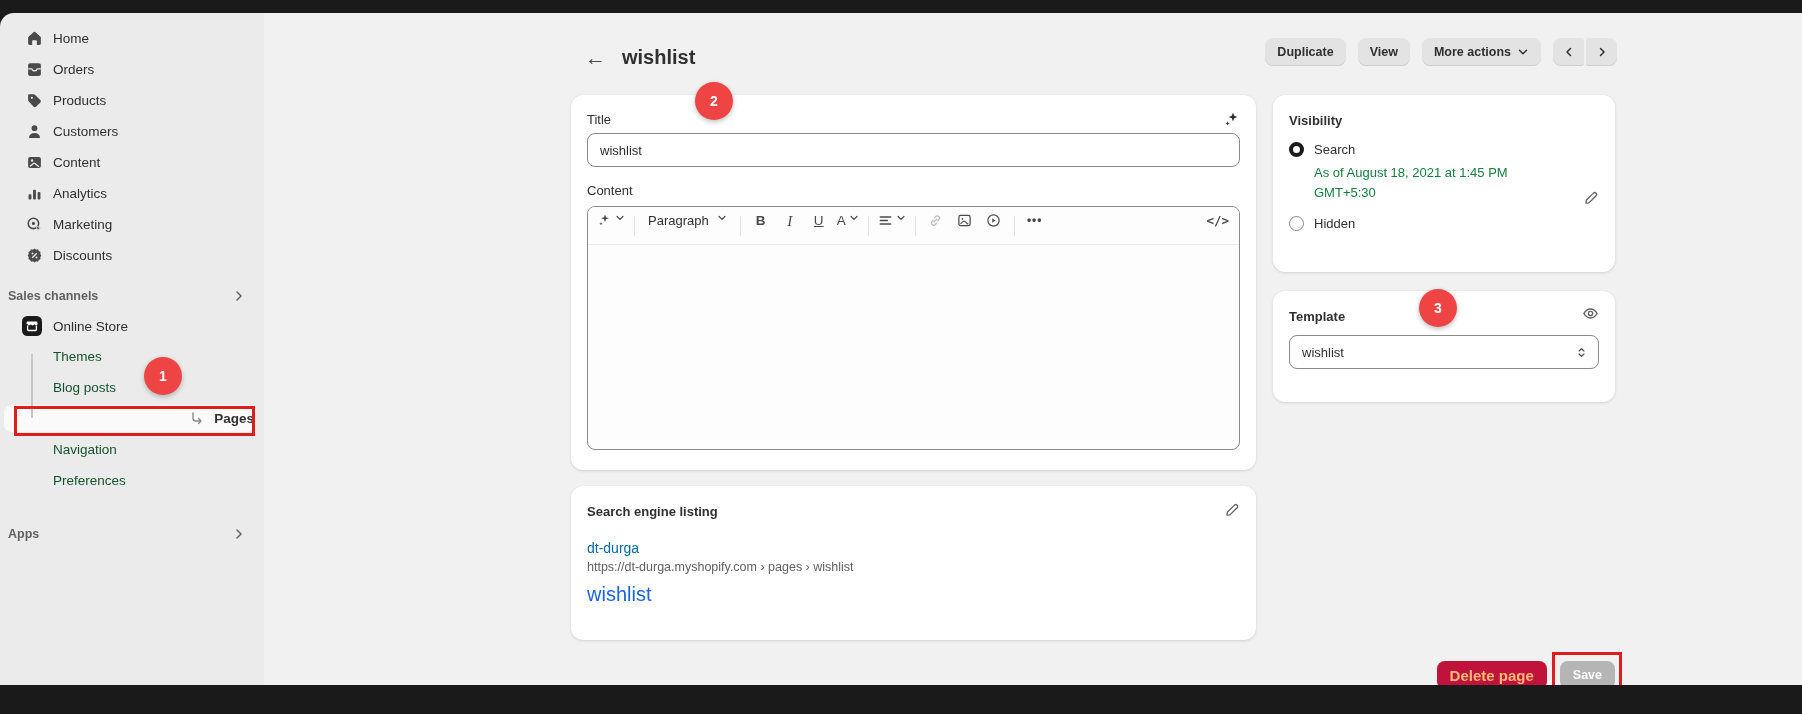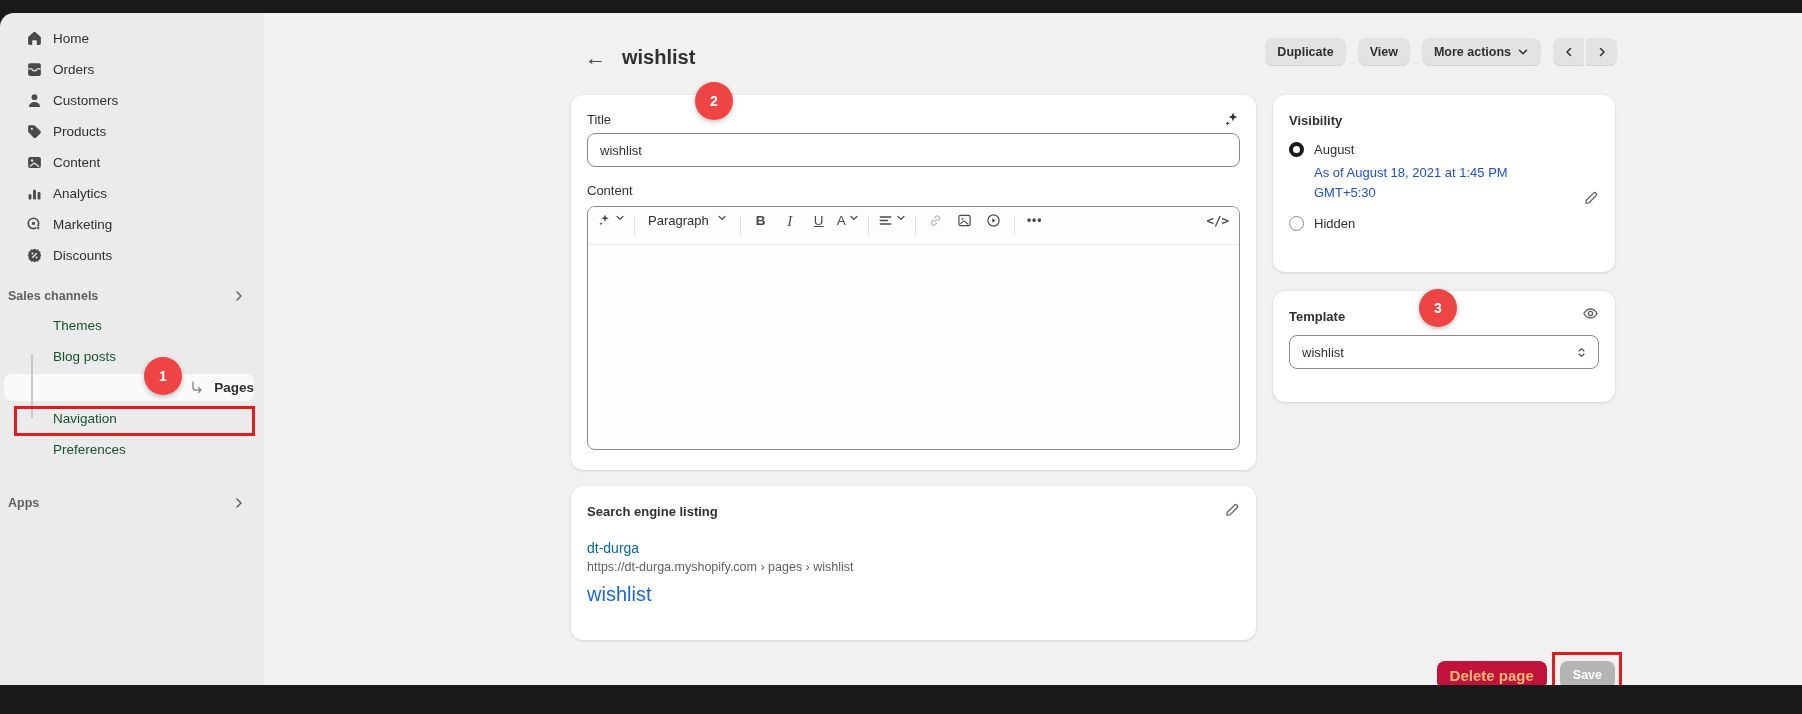--- a/index.html
+++ b/index.html
@@ -75,21 +75,21 @@
   .tb-code { margin-left:auto; font-family:"DejaVu Sans Mono",monospace; font-size:12.5px; font-weight:700; }
   .tb-paragraph { font-size:13px; color:#303030; gap:8px; padding:0 4px; }
   .editor-body { height:205px; cursor:text; }
 
   
   .radio-row { display:flex; align-items:center; gap:10px; margin-top:13px; cursor:pointer; }
   .radio { width:15px; height:15px; border-radius:50%; background:#fff; flex:0 0 auto; }
   .radio.on  { border:4.5px solid #1a1a1a; }
   .radio.off { border:1.5px solid #8a8a8a; }
   .radio-label { font-size:13px; color:#303030; }
-  .vis-note { margin:6px 0 0 25px; font-size:13px; color:#1d4ed8; line-height:1.55; width:230px; }
+  .vis-note { margin:6px 0 0 25px; font-size:13px; color:#15803d; line-height:1.55; width:230px; }
   .vis-edit { position:absolute; right:16px; top:95px; cursor:pointer; }
   .seo-edit { position:absolute; right:16px; top:16px; cursor:pointer; }
   .tmpl-eye { position:absolute; right:16px; top:14px; cursor:pointer; }
 
   
   .select { margin-top:10px; height:34px; border:1px solid #8a8a8a; border-radius:8px;
             display:flex; align-items:center; justify-content:space-between; padding:0 10px 0 12px;
             font-size:13px; color:#303030; background:#fff; cursor:pointer; }
 
   
@@ -144,35 +144,35 @@
             <path d="M2 3.8C2 2.8 2.8 2 3.8 2h8.4c1 0 1.8.8 1.8 1.8v8.4c0 1-.8 1.8-1.8 1.8H3.8c-1 0-1.8-.8-1.8-1.8Z" fill="#4a4a4a"></path>
             <path d="M2.2 7.4h2.9c.4 0 .7.2.8.5.3.8 1.1 1.4 2.1 1.4s1.8-.6 2.1-1.4c.1-.3.4-.5.8-.5h2.9" stroke="#ebebeb" stroke-width="1.3" fill="none"></path>
           </svg>
       </span>
       <span>Orders</span>
     </div>
 
     <div class="nav-item">
       <span class="ico">
         <svg width="17" height="17" viewBox="0 0 16 16">
+            <path d="M2 3.2C2 2.5 2.5 2 3.2 2h4.1c.4 0 .8.2 1.1.5l5.1 5.1c.6.6.6 1.6 0 2.2l-4.1 4.1c-.6.6-1.6.6-2.2 0L2.5 8.8A1.5 1.5 0 0 1 2 7.7Z" fill="#4a4a4a"></path>
+            <circle cx="5.5" cy="5.5" r="1" fill="#ebebeb"></circle>
+          </svg>
+      </span>
+      <span>Products</span>
+    </div>
+
+    <div class="nav-item">
+      <span class="ico">
+        <svg width="17" height="17" viewBox="0 0 16 16">
             <circle cx="8" cy="4.9" r="2.7" fill="#4a4a4a"></circle>
             <path d="M2.8 13.3a5.4 5.4 0 0 1 10.4 0c.1.4-.2.7-.5.7H3.3c-.3 0-.6-.3-.5-.7Z" fill="#4a4a4a"></path>
           </svg>
       </span>
       <span>Customers</span>
-    </div>
-
-    <div class="nav-item">
-      <span class="ico">
-        <svg width="17" height="17" viewBox="0 0 16 16">
-            <path d="M2 3.2C2 2.5 2.5 2 3.2 2h4.1c.4 0 .8.2 1.1.5l5.1 5.1c.6.6.6 1.6 0 2.2l-4.1 4.1c-.6.6-1.6.6-2.2 0L2.5 8.8A1.5 1.5 0 0 1 2 7.7Z" fill="#4a4a4a"></path>
-            <circle cx="5.5" cy="5.5" r="1" fill="#ebebeb"></circle>
-          </svg>
-      </span>
-      <span>Products</span>
     </div>
 
     <div class="nav-item">
       <span class="ico">
         <svg width="17" height="17" viewBox="0 0 16 16">
             <rect x="2" y="2.8" width="12" height="10.4" rx="1.8" fill="#4a4a4a"></rect>
             <circle cx="5.7" cy="6.1" r="1.1" fill="#ebebeb"></circle>
             <path d="M3.8 11.6 7 8.9c.4-.3 1-.3 1.4 0l3.8 3.1" stroke="#ebebeb" stroke-width="1.2" fill="none"></path>
           </svg>
       </span>
@@ -215,20 +215,30 @@
 
     <div class="nav-section">
       <span>Sales channels</span>
       <span>
         <svg width="14" height="14" viewBox="0 0 14 14">
             <path d="M5 3l4 4-4 4" stroke="#616161" stroke-width="1.5" fill="none" stroke-linecap="round" stroke-linejoin="round"></path>
           </svg>
       </span>
     </div>
 
+    <div class="nav-store">
+      <span>
+        <svg width="20" height="20" viewBox="0 0 20 20">
+            <rect width="20" height="20" rx="5.5" fill="#1a1a1a"></rect>
+            <path d="M5.6 9.6v3.9c0 .55.45 1 1 1h6.8c.55 0 1-.45 1-1V9.6" stroke="#fff" stroke-width="1.3" fill="none"></path>
+            <path d="M4.9 5.6h10.2l.5 2.1a1.7 1.7 0 0 1-3.35.35 1.72 1.72 0 0 1-3.4 0 1.72 1.72 0 0 1-3.4 0A1.7 1.7 0 0 1 4.4 7.7Z" fill="#fff"></path>
+          </svg>
+      </span>
+      <span>Online Store</span>
+    </div>
 
     <div class="connector"></div>
 
     <div class="nav-sub">
       <span>Themes</span>
     </div>
     <div class="nav-sub">
       <span>Blog posts</span>
     </div>
     <div class="nav-sub active">
@@ -379,21 +389,21 @@
       </span>
       <div class="seo-site">dt-durga</div>
       <div class="seo-url">https://dt-durga.myshopify.com › pages › wishlist</div>
       <div class="seo-link" id="seo-link" style="color: rgb(26, 102, 217);">wishlist</div>
     </section>
 
     <section class="card card-vis">
       <span class="card-heading">Visibility</span>
       <div class="radio-row">
         <span class="radio on"></span>
-        <span class="radio-label">August</span>
+        <span class="radio-label">Search</span>
       </div>
       <div class="vis-note">
         <div>As of August 18, 2021 at 1:45 PM</div>
         <div>GMT+5:30</div>
       </div>
       <span class="vis-edit">
         <svg width="16" height="16" viewBox="0 0 16 16">
             <path d="M3 13.2l.3-2.9 7.2-7.2a1.7 1.7 0 0 1 2.4 0l.2.2a1.7 1.7 0 0 1 0 2.4l-7.2 7.2Z" stroke="#616161" stroke-width="1.3" fill="none" stroke-linejoin="round"></path>
           </svg>
       </span>

